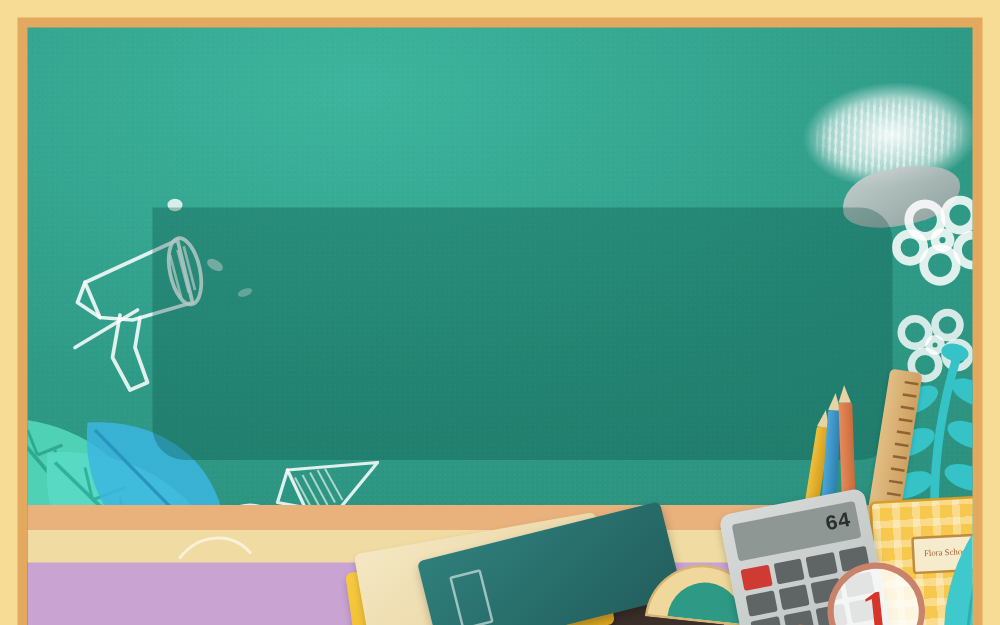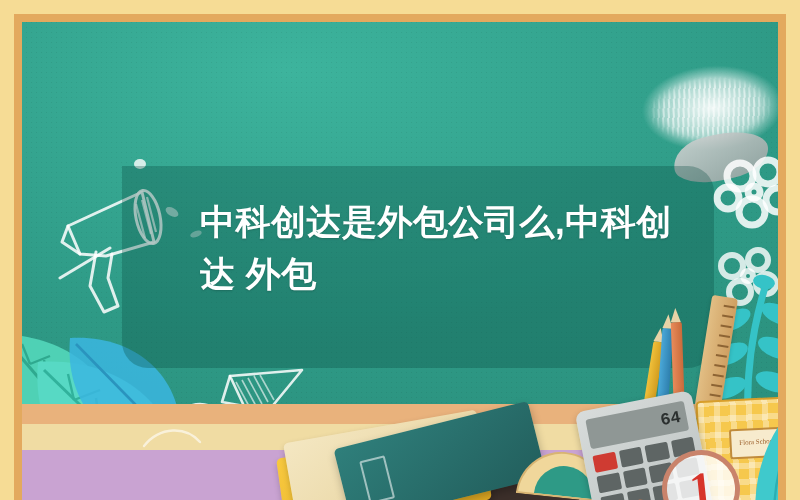--- a/index.html
+++ b/index.html
@@ -381,21 +381,20 @@
           <ellipse cx="34" cy="118" rx="19" ry="9.5" transform="rotate(-20 34 118)"></ellipse>
           <ellipse cx="80" cy="112" rx="19" ry="9.5" transform="rotate(18 80 112)"></ellipse>
           <ellipse cx="36" cy="152" rx="17" ry="8.5" transform="rotate(-16 36 152)"></ellipse>
           <ellipse cx="78" cy="146" rx="17" ry="8.5" transform="rotate(14 78 146)"></ellipse>
           <ellipse cx="70" cy="12" rx="11" ry="7" transform="rotate(12 70 12)"></ellipse>
         </g>
       </svg>
     </div>
 
     <div class="panel"></div>
-    <div class="panel-text">中科创达是外包公司么,中科创达 外包</div>
 
     <div class="desk-shelf"></div>
     <div class="desk-top"></div>
 
     <div class="pencil" style="left:608px; top:318px; background:linear-gradient(90deg,#F0C03A,#D29C1E); transform:rotate(9deg);"></div>
     <div class="pencil" style="left:630px; top:306px; background:linear-gradient(90deg,#4AA8D8,#2E7FAE); transform:rotate(4deg);"></div>
     <div class="pencil" style="left:654px; top:300px; background:linear-gradient(90deg,#E88B5A,#C96B3B); transform:rotate(-2deg);"></div>
 
     <div class="ruler">
       <i style="top:8px"></i>

